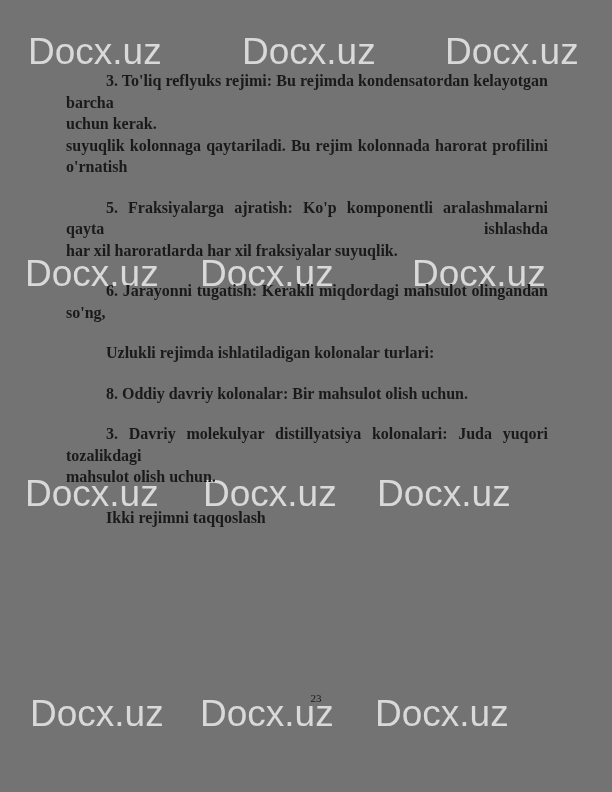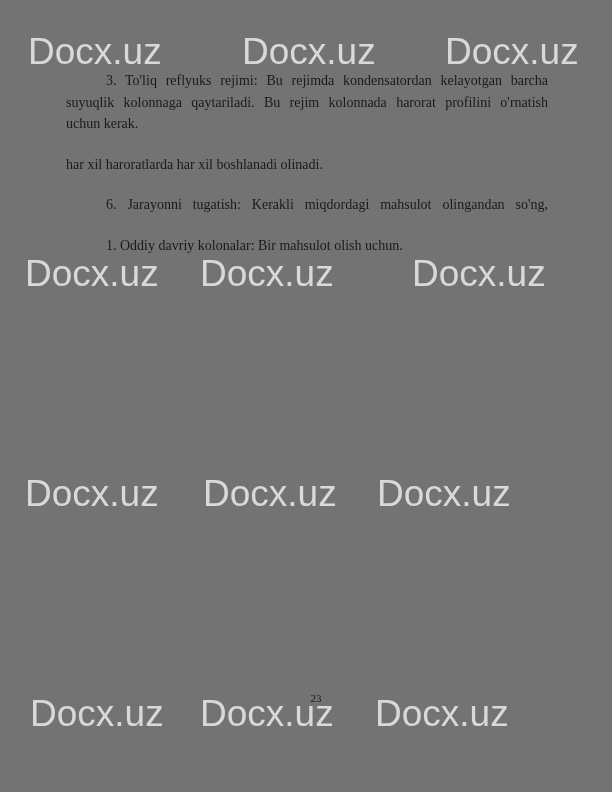--- a/index.html
+++ b/index.html
@@ -28,23 +28,24 @@
   .r1.c1 { left: 28px; }  .r1.c2 { left: 242px; } .r1.c3 { left: 445px; }
   .r2.c1 { left: 25px; }  .r2.c2 { left: 200px; } .r2.c3 { left: 412px; }
   .r3.c1 { left: 25px; }  .r3.c2 { left: 203px; } .r3.c3 { left: 377px; }
   .r4.c1 { left: 30px; }  .r4.c2 { left: 200px; } .r4.c3 { left: 375px; }
   
   .doc-body {
     position: absolute;
     left: 66px;
     top: 70px;
     width: 482px;
-    font-size: 14px;
+    font-size: 16px;
     line-height: 21.5px;
     color: #1a1a1a;
+    font-weight: bold;
   }
   .para { margin: 0 0 19px 0; }
   .line {
     text-align: justify;
     text-align-last: justify;
     -moz-text-align-last: justify;
   }
   .line.first { text-indent: 40px; }
   .line.last  { text-align-last: left; -moz-text-align-last: left; }
   
@@ -73,31 +74,42 @@
   <span class="wm r3 c1" style="color: rgb(217, 217, 217);">Docx.uz</span>
   <span class="wm r3 c2" style="color: rgb(217, 217, 217);">Docx.uz</span>
   <span class="wm r3 c3" style="color: rgb(217, 217, 217);">Docx.uz</span>
   <span class="wm r4 c1" style="color: rgb(217, 217, 217);">Docx.uz</span>
   <span class="wm r4 c2" style="color: rgb(217, 217, 217);">Docx.uz</span>
   <span class="wm r4 c3" style="color: rgb(217, 217, 217);">Docx.uz</span>
 
   <div class="doc-body" style="color: rgb(26, 26, 26);">
       <div class="para">
         <div class="line first">3. To'liq reflyuks rejimi: Bu rejimda kondensatordan kelayotgan barcha</div>
+        <div class="line last">uchun kerak.</div>
         <div class="line">suyuqlik kolonnaga qaytariladi. Bu rejim kolonnada harorat profilini o'rnatish</div>
-        <div class="line last">uchun kerak.</div>
       </div>
       <div class="para">
       </div>
       <div class="para">
-        <div class="line last">har xil haroratlarda har xil boshlanadi olinadi.</div>
+        <div class="line first">5. Fraksiyalarga ajratish: Ko'p komponentli aralashmalarni qayta ishlashda</div>
+        <div class="line last">har xil haroratlarda har xil fraksiyalar suyuqlik.</div>
       </div>
       <div class="para">
         <div class="line first">6. Jarayonni tugatish: Kerakli miqdordagi mahsulot olingandan so'ng,</div>
       </div>
       <div class="para">
-        <div class="line first last">1. Oddiy davriy kolonalar: Bir mahsulot olish uchun.</div>
+        <div class="line first last">Uzlukli rejimda ishlatiladigan kolonalar turlari:</div>
+      </div>
+      <div class="para">
+        <div class="line first last">8. Oddiy davriy kolonalar: Bir mahsulot olish uchun.</div>
+      </div>
+      <div class="para">
+        <div class="line first">3. Davriy molekulyar distillyatsiya kolonalari: Juda yuqori tozalikdagi</div>
+        <div class="line last">mahsulot olish uchun.</div>
+      </div>
+      <div class="para">
+        <div class="line first last">Ikki rejimni taqqoslash</div>
       </div>
     </div>
 
   <div class="page-number">23</div>
 
 </div>
 
 </body></html>

